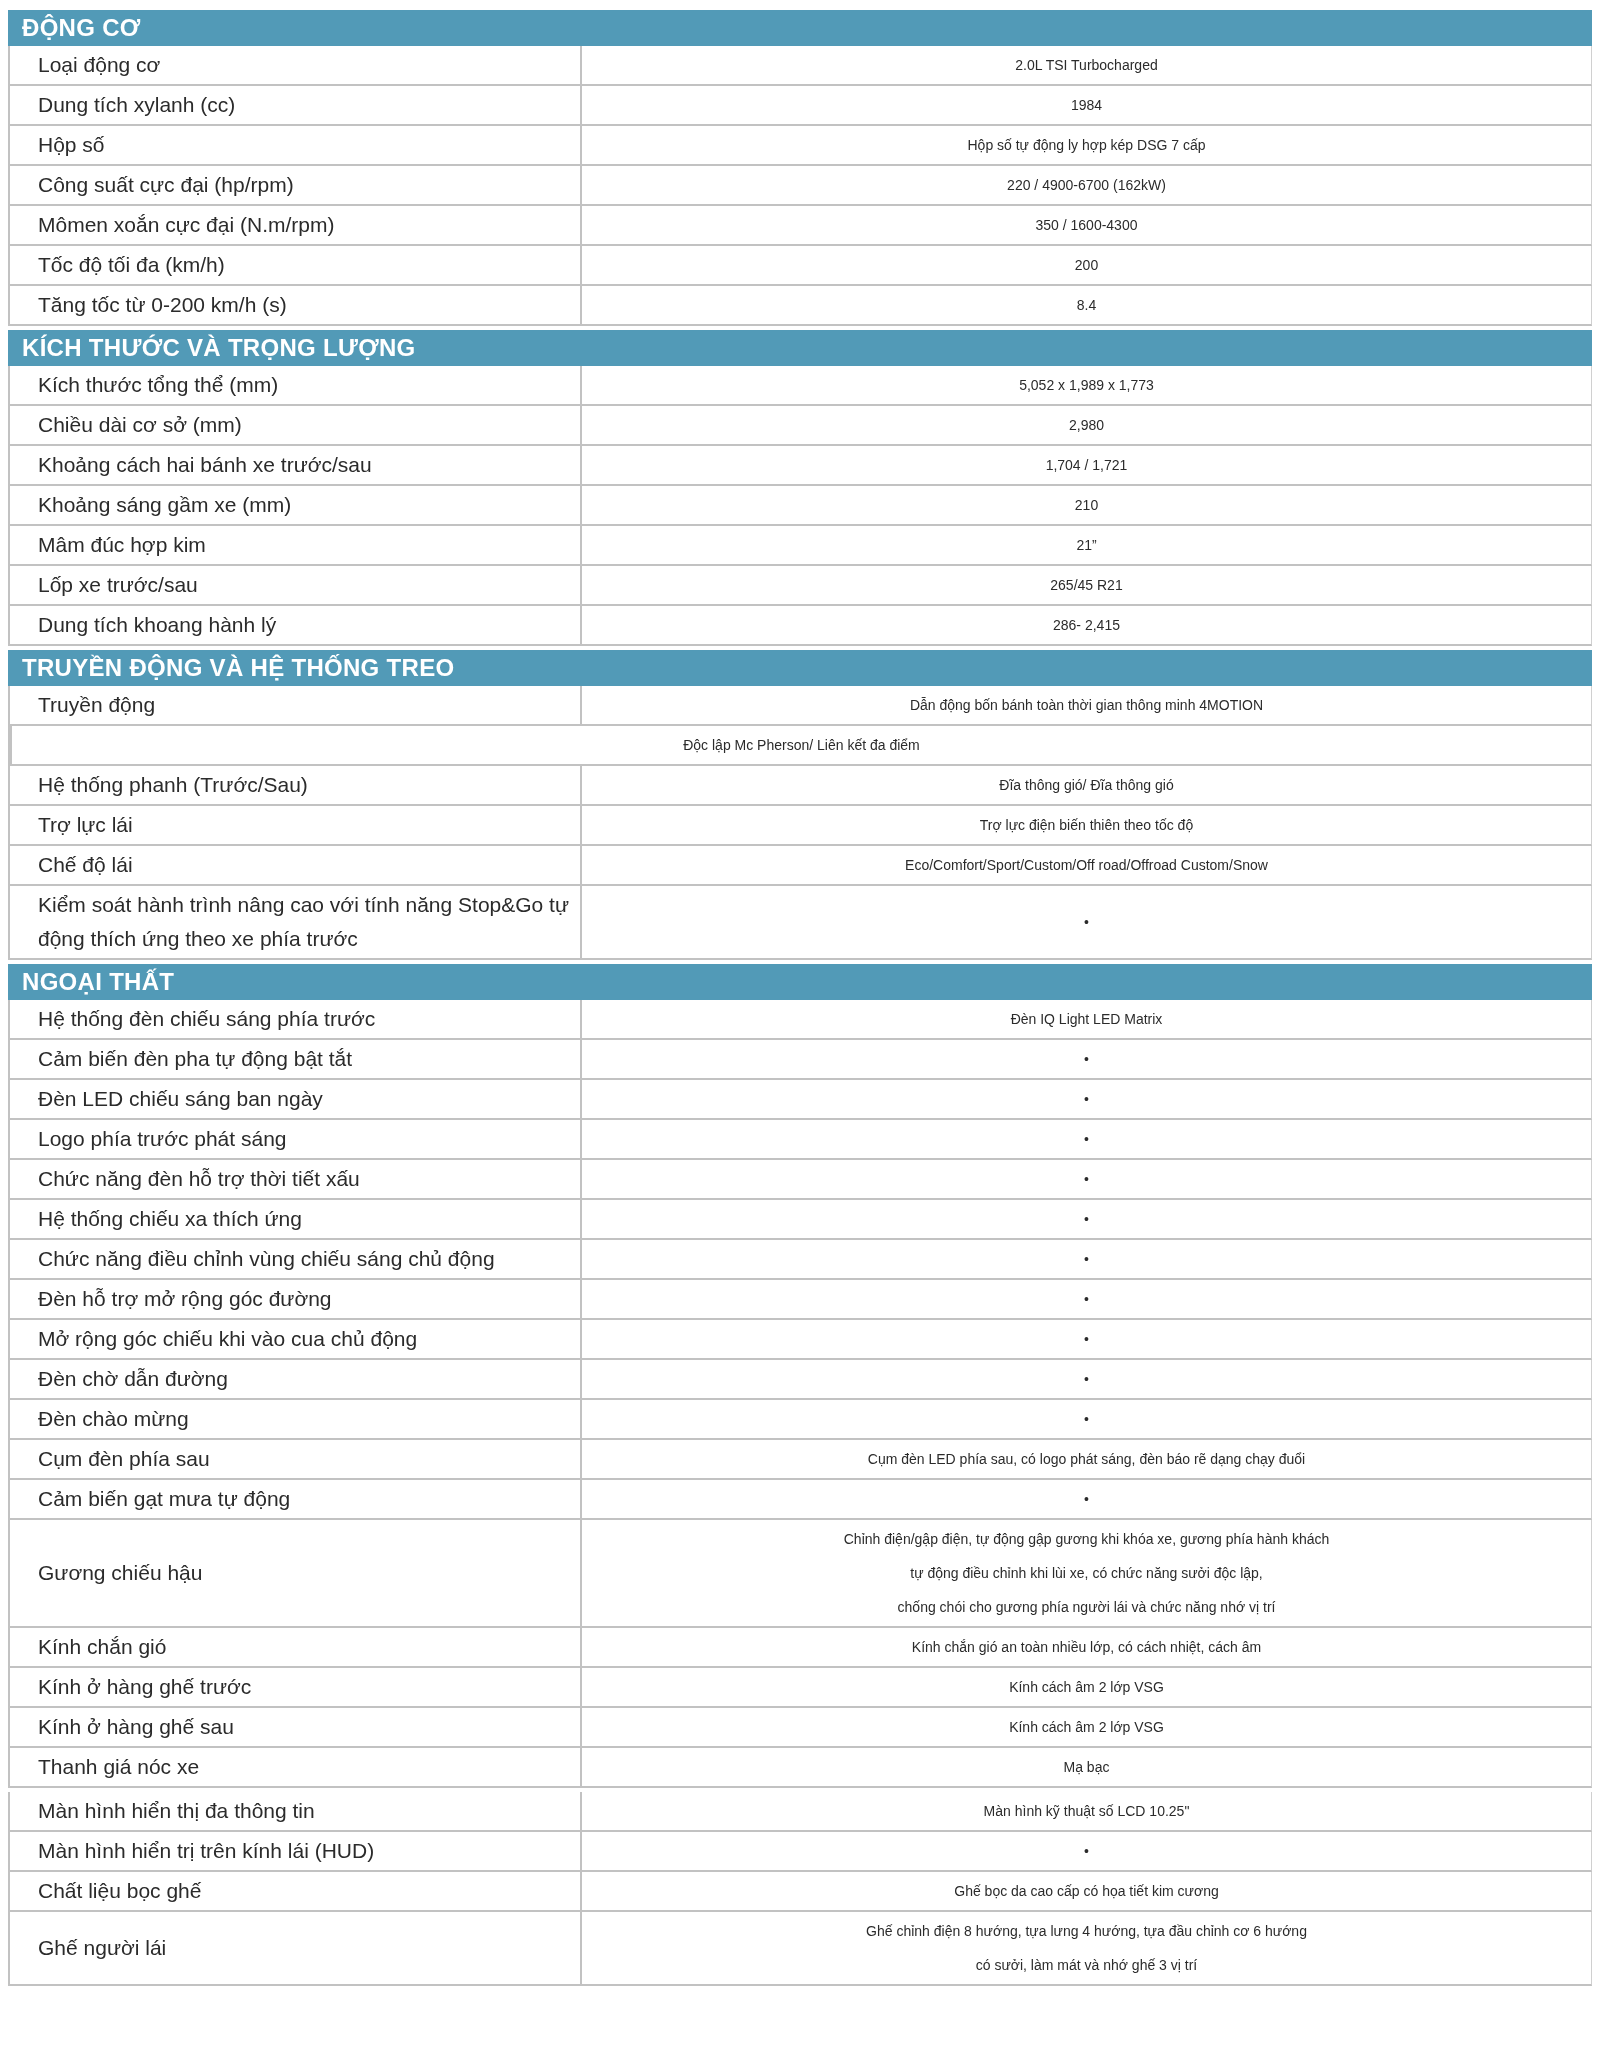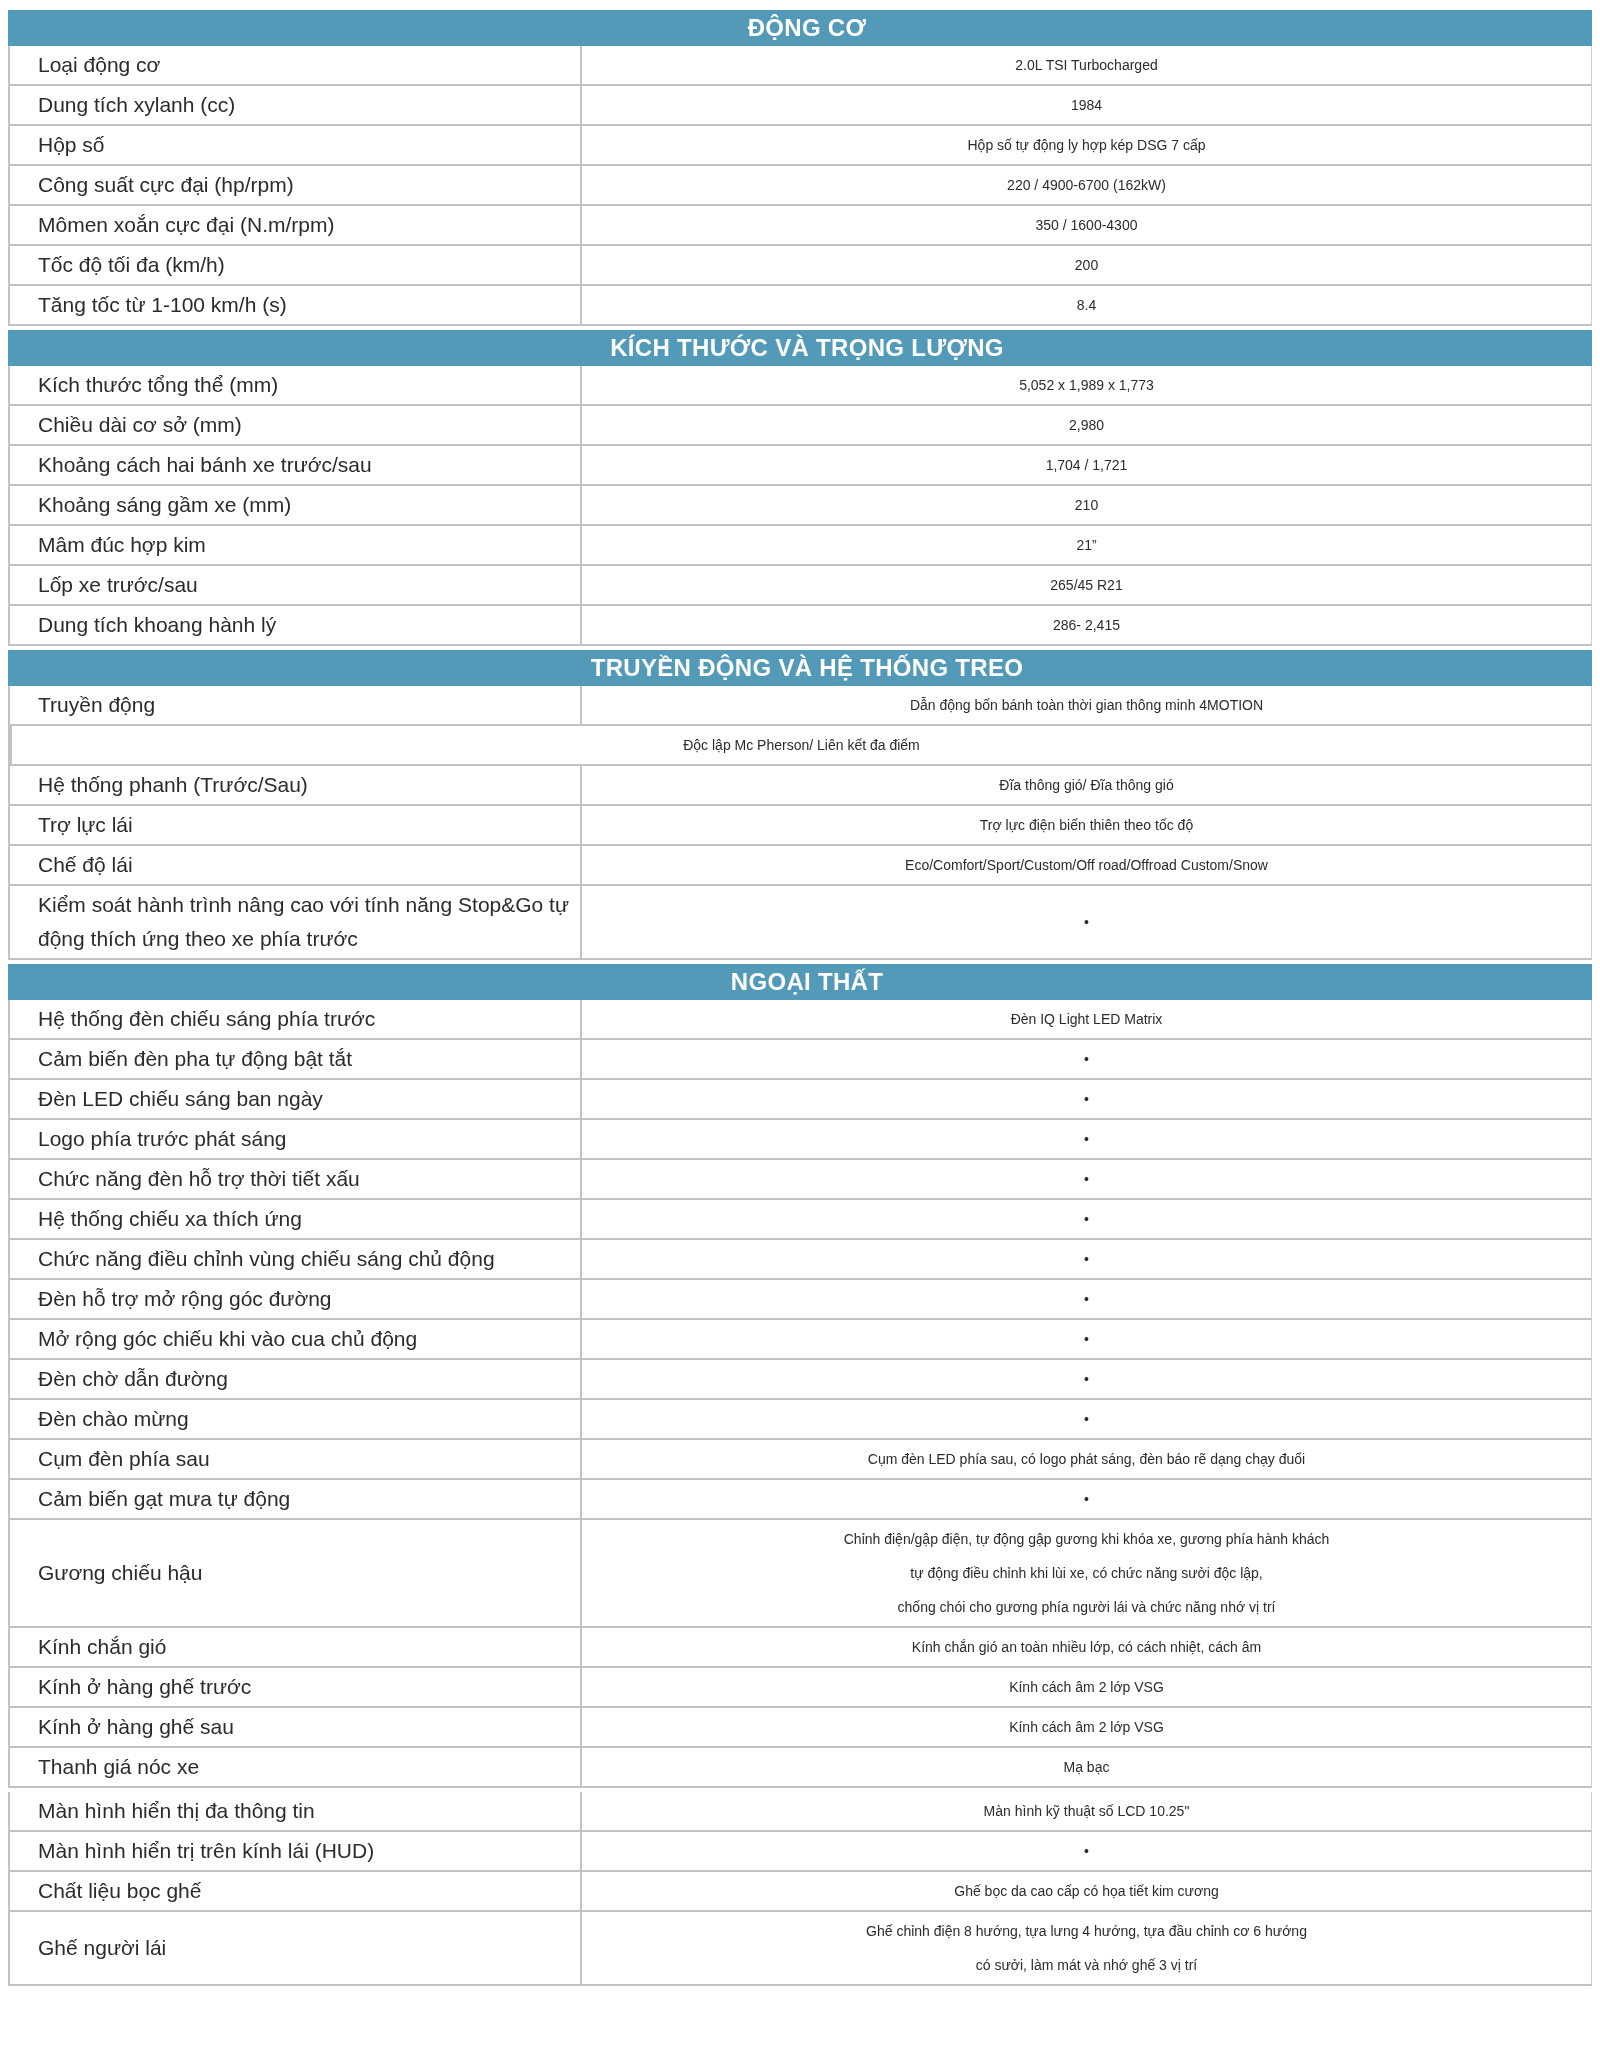--- a/index.html
+++ b/index.html
@@ -19,21 +19,20 @@
   }
   .spec-section { margin-top: 4px; }
   .spec-section:first-child { margin-top: 0; }
 
   .section-header {
     background: #529ab7;
     height: 36px;
     display: flex;
     align-items: center;
     padding-left: 14px;
-    justify-content: center;
   }
   .section-title {
     color: #ffffff;
     font-weight: bold;
     font-size: 24px;
     letter-spacing: 0.3px;
   }
 
   .spec-row {
     display: flex;
@@ -102,21 +101,21 @@
     <div class="row-label">Mômen xoắn cực đại (N.m/rpm)</div>
     <div class="row-value">350 / 1600-4300</div>
   </div>
 
   <div class="spec-row">
     <div class="row-label">Tốc độ tối đa (km/h)</div>
     <div class="row-value">200</div>
   </div>
 
   <div class="spec-row">
-    <div class="row-label">Tăng tốc từ 1-100 km/h (s)</div>
+    <div class="row-label">Tăng tốc từ 0-200 km/h (s)</div>
     <div class="row-value">8.4</div>
   </div>
 </div>
   </section>
 
   <section class="spec-section">
     <div class="section-header">
       <span class="section-title">KÍCH THƯỚC VÀ TRỌNG LƯỢNG</span>
     </div>
     <div class="section-rows">

